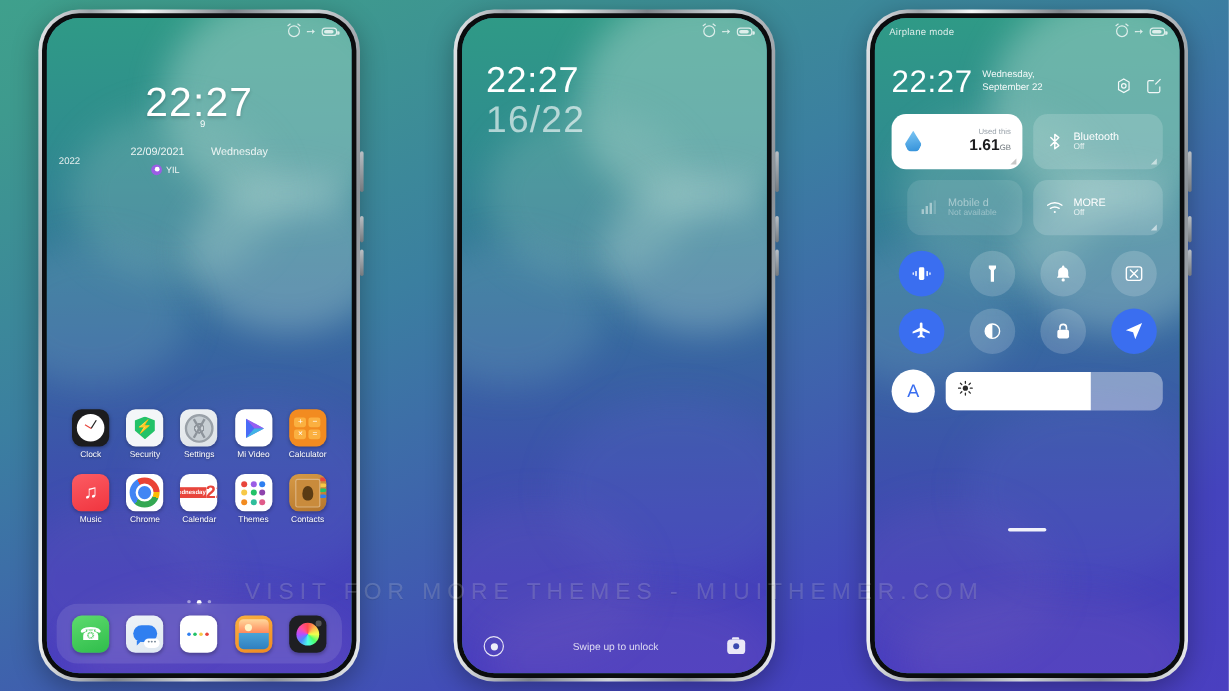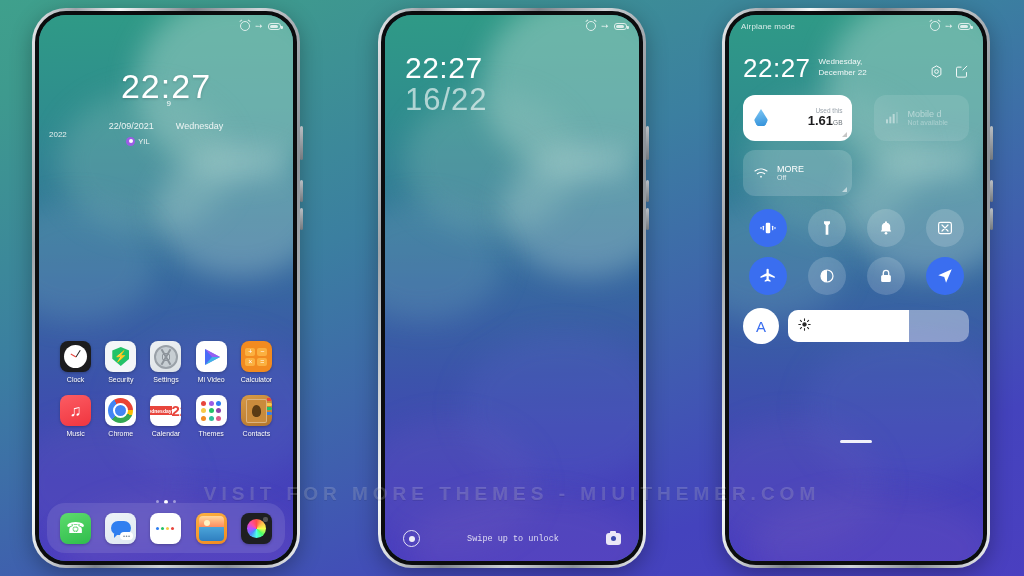--- a/index.html
+++ b/index.html
@@ -155,21 +155,21 @@
   .ic-cam .lens{width:19px;height:19px;border-radius:50%;
     background:conic-gradient(#ff4d4d,#ffb84d,#f3ff4d,#4dff6a,#4dffe8,#4d8cff,#b84dff,#ff4d9e,#ff4d4d);}
   .ic-cam::after{content:"";position:absolute;right:4px;top:4px;width:5px;height:5px;border-radius:2px;background:#555;}
 
   
   .p2-clock{position:absolute;top:38px;left:20px;color:#fff;}
   .p2-time{font-size:30px;line-height:1.02;font-weight:300;letter-spacing:.5px;}
   .p2-wd{font-size:31px;line-height:1.02;font-weight:200;color:rgba(255,255,255,.62);letter-spacing:1px;}
   .p2-dt{font-size:31px;line-height:1.02;font-weight:200;color:rgba(255,255,255,.62);letter-spacing:1px;}
   .p2-bottom{position:absolute;left:0;right:0;bottom:14px;display:flex;align-items:center;padding:0 18px;box-sizing:border-box;}
-  .p2-hint{flex:1;text-align:center;font-size:8.5px;color:rgba(255,255,255,.80);font-family:Liberation Mono, monospace;}
+  .p2-hint{flex:1;text-align:center;font-size:8.5px;color:rgba(255,255,255,.80);}
   .ic-ring{width:15px;height:15px;border-radius:50%;border:1.3px solid rgba(255,255,255,.85);display:flex;align-items:center;justify-content:center;}
   .ic-ring i{width:6px;height:6px;border-radius:50%;background:rgba(255,255,255,.9);display:block;}
   .ic-camsm{width:15px;height:12px;border-radius:3px;background:rgba(255,255,255,.88);position:relative;}
   .ic-camsm::before{content:"";position:absolute;left:4px;top:-2px;width:6px;height:2px;border-radius:1px 1px 0 0;background:rgba(255,255,255,.88);}
   .ic-camsm::after{content:"";position:absolute;left:5px;top:3.5px;width:5px;height:5px;border-radius:50%;background:#3c4bb0;}
 
   
   .cc{position:absolute;inset:0;padding:26px 14px 0;box-sizing:border-box;color:#fff;}
   .cc-head{display:flex;align-items:flex-end;gap:8px;margin-top:14px;}
   .cc-time{font-size:26px;font-weight:300;line-height:1;letter-spacing:.5px;}
@@ -207,21 +207,21 @@
   .auto-b{width:36px;height:36px;border-radius:50%;background:#fff;color:#3a6ef0;
           display:flex;align-items:center;justify-content:center;font-size:15px;flex:0 0 auto;}
   .slider{flex:1;height:32px;border-radius:10px;background:rgba(255,255,255,.40);position:relative;overflow:hidden;}
   .slider .fill{position:absolute;left:0;top:0;bottom:0;background:#fff;}
   .slider .sun{position:absolute;left:10px;top:50%;transform:translateY(-50%);}
   .home-ind{position:absolute;left:50%;bottom:118px;transform:translateX(-50%);
             width:32px;height:3px;border-radius:2px;background:rgba(255,255,255,.92);}
 
   
   .watermark{position:absolute;left:0;right:0;top:483px;text-align:center;
-    font-size:19px;font-weight:bold;letter-spacing:5px;
+    font-size:19px;font-weight:normal;letter-spacing:5px;
     color:rgba(255,255,255,.17);text-shadow:0 1px 0 rgba(0,0,0,.08);
     pointer-events:none;white-space:nowrap;}
 </style>
 </head>
 <body>
 
 <div id="stage">
 
   <div class="phone p1">
     <div class="btn-side btn-pw"></div>
@@ -472,21 +472,21 @@
                 <i></i>
               </span>
           </div>
         </div>
 
         <div class="cc">
           <div class="cc-head">
             <div class="cc-time">22:27</div>
             <div class="cc-date">
               <div>Wednesday,</div>
-              <div>December 22</div>
+              <div>September 22</div>
             </div>
             <div class="cc-actions">
               <span class="ai">
                 <svg width="15" height="15" viewBox="0 0 24 24" fill="none" stroke="#fff" stroke-width="1.6">
                   <path d="M12 3l7 4v10l-7 4-7-4V7z"></path>
                     <circle cx="12" cy="12" r="3"></circle>
                 </svg>
               </span>
               <span class="ai">
                 <svg width="15" height="15" viewBox="0 0 24 24" fill="none" stroke="#fff" stroke-width="1.6">
@@ -502,20 +502,32 @@
               <span class="tl-ic">
                   <span class="drop"></span>
                 </span>
               <span class="data-r">
                 <span class="data-lbl">Used this</span>
                 <span class="data-val"><span>1.61</span><sub>GB</sub></span>
               </span>
               <span class="corner"></span>
             </div>
 
+            <div class="tile glass">
+              <span class="tl-ic">
+                <svg width="16" height="16" viewBox="0 0 24 24" fill="none" stroke="#fff" stroke-width="1.8" stroke-linecap="round" stroke-linejoin="round">
+                    <path d="M7 7l10 10-5 4V3l5 4L7 17"></path>
+                  </svg>
+              </span>
+              <span class="tl-txt">
+                <span class="tl-t">Bluetooth</span>
+                <span class="tl-s">Off</span>
+              </span>
+              <span class="corner"></span>
+            </div>
 
             <div class="tile dim">
               <span class="tl-ic">
                 <svg width="16" height="16" viewBox="0 0 24 24" fill="rgba(255,255,255,.45)">
                     <rect x="3" y="14" width="3" height="6"></rect>
                     <rect x="8" y="10" width="3" height="10"></rect>
                     <rect x="13" y="6" width="3" height="14"></rect>
                     <rect x="18" y="3" width="3" height="17" opacity=".4"></rect>
                   </svg>
               </span>

